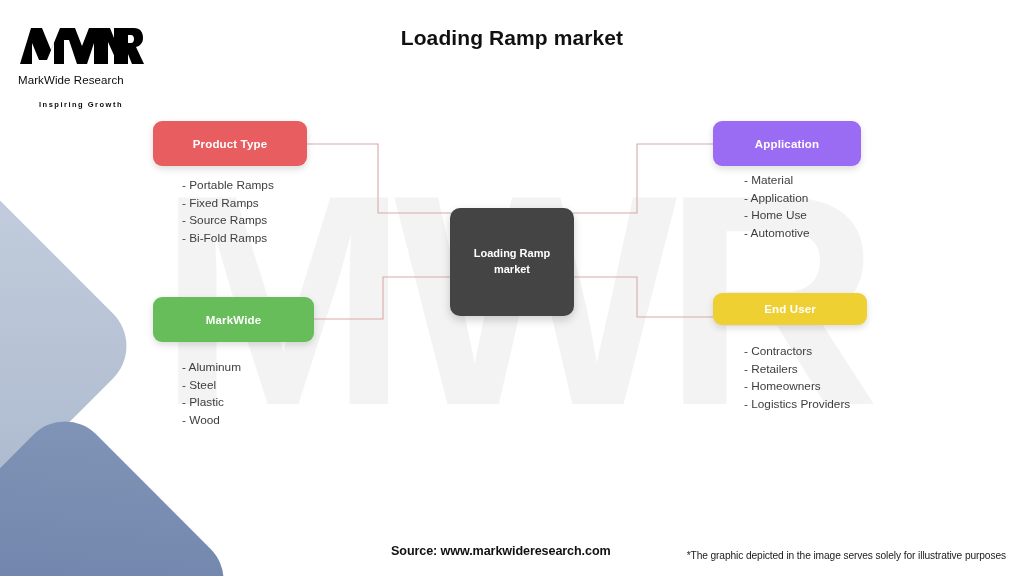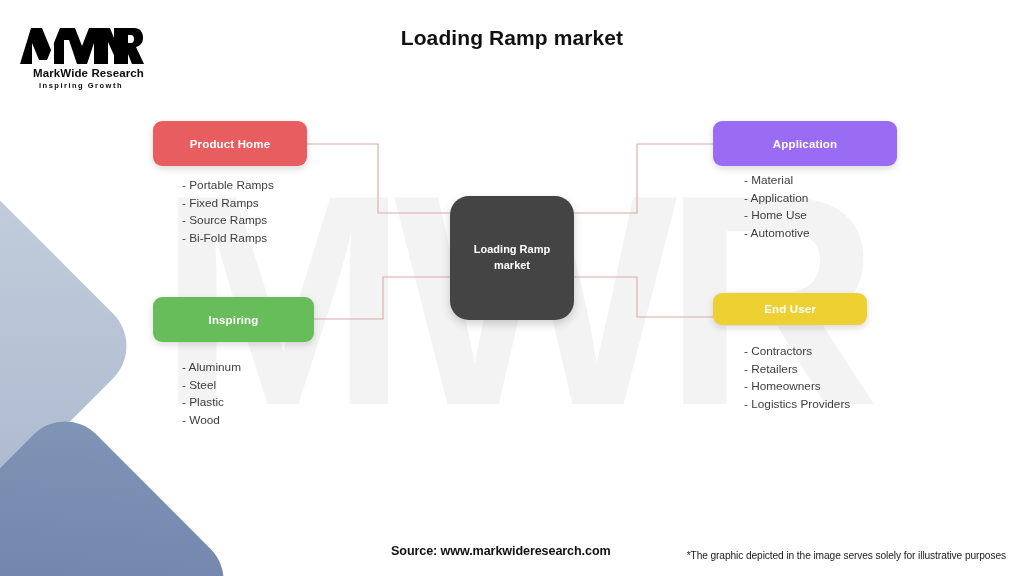--- a/index.html
+++ b/index.html
@@ -38,27 +38,27 @@
     font-family:"Liberation Sans", sans-serif;
     white-space:nowrap;
     line-height:1;
     user-select:none;
   }
 
   
   .logo { position:absolute; left:18px; top:24px; width:126px; }
   .logo-mark { display:block; }
   .logo-name {
-    font-size:11.5px; font-weight:bold; color:#0b0b0b;
-    text-align:right; letter-spacing:0.1px; margin-top:1px;
+    font-size:11.5px; font-weight:normal; color:#0b0b0b;
+    text-align:left; letter-spacing:0.1px; margin-top:8px;
     font-family:"Liberation Sans", sans-serif;
   }
   .logo-tag {
     font-size:7.5px; font-weight:bold; color:#0b0b0b;
-    text-align:center; letter-spacing:1.5px; margin-top:2px;
+    text-align:center; letter-spacing:1.5px; margin-top:14px;
     font-family:"Liberation Sans", sans-serif;
   }
 
   
   .page-title {
     position:absolute; left:0; right:0; top:26px;
     text-align:center;
     font-size:21px; font-weight:bold; color:#111111;
     letter-spacing:0.1px;
   }
@@ -72,28 +72,28 @@
     border-radius:9px;
     display:flex; align-items:center; justify-content:center;
     box-shadow:0 3px 7px rgba(0,0,0,0.14);
     color:#ffffff;
     font-size:11.5px;
     font-weight:bold;
     letter-spacing:0.15px;
   }
   .node-product  { left:153px; top:121px; width:154px; height:45px; background:#e85d5f; }
   .node-material { left:153px; top:297px; width:161px; height:45px; background:#67bd5a; }
-  .node-app      { left:713px; top:121px; width:184px; height:45px; background:#9a6bf3; }
+  .node-app      { left:713px; top:121px; width:148px; height:45px; background:#9a6bf3; }
   .node-enduser  { left:713px; top:293px; width:154px; height:32px; background:#efd033; }
 
   .node-center {
     position:absolute;
-    left:450px; top:196px; width:124px; height:124px;
+    left:450px; top:208px; width:124px; height:108px;
     background:#454444;
-    border-radius:19px;
+    border-radius:10px;
     display:flex; align-items:center; justify-content:center;
     text-align:center;
     color:#ffffff; font-size:11px; font-weight:bold; line-height:1.45;
     box-shadow:0 4px 10px rgba(0,0,0,0.18);
   }
 
   
   .item-list { position:absolute; }
   .item-list li {
     list-style:none;
@@ -151,29 +151,29 @@
 
     <path d="M572,213 H637 V144 H713"></path>
 
     <path d="M314,319 H383 V277 H452"></path>
 
     <path d="M572,277 H637 V317 H713"></path>
   </g>
 </svg>
 
 <div class="node node-product">
-  <span>Product Home</span>
+  <span>Product Type</span>
 </div>
 
 <div class="node node-app">
   <span>Application</span>
 </div>
 
 <div class="node node-material">
-  <span>Inspiring</span>
+  <span>MarkWide</span>
 </div>
 
 <div class="node node-enduser">
   <span>End User</span>
 </div>
 
 <div class="node-center">
   <span>
     <span>Loading Ramp</span><br>
     <span>market</span>

